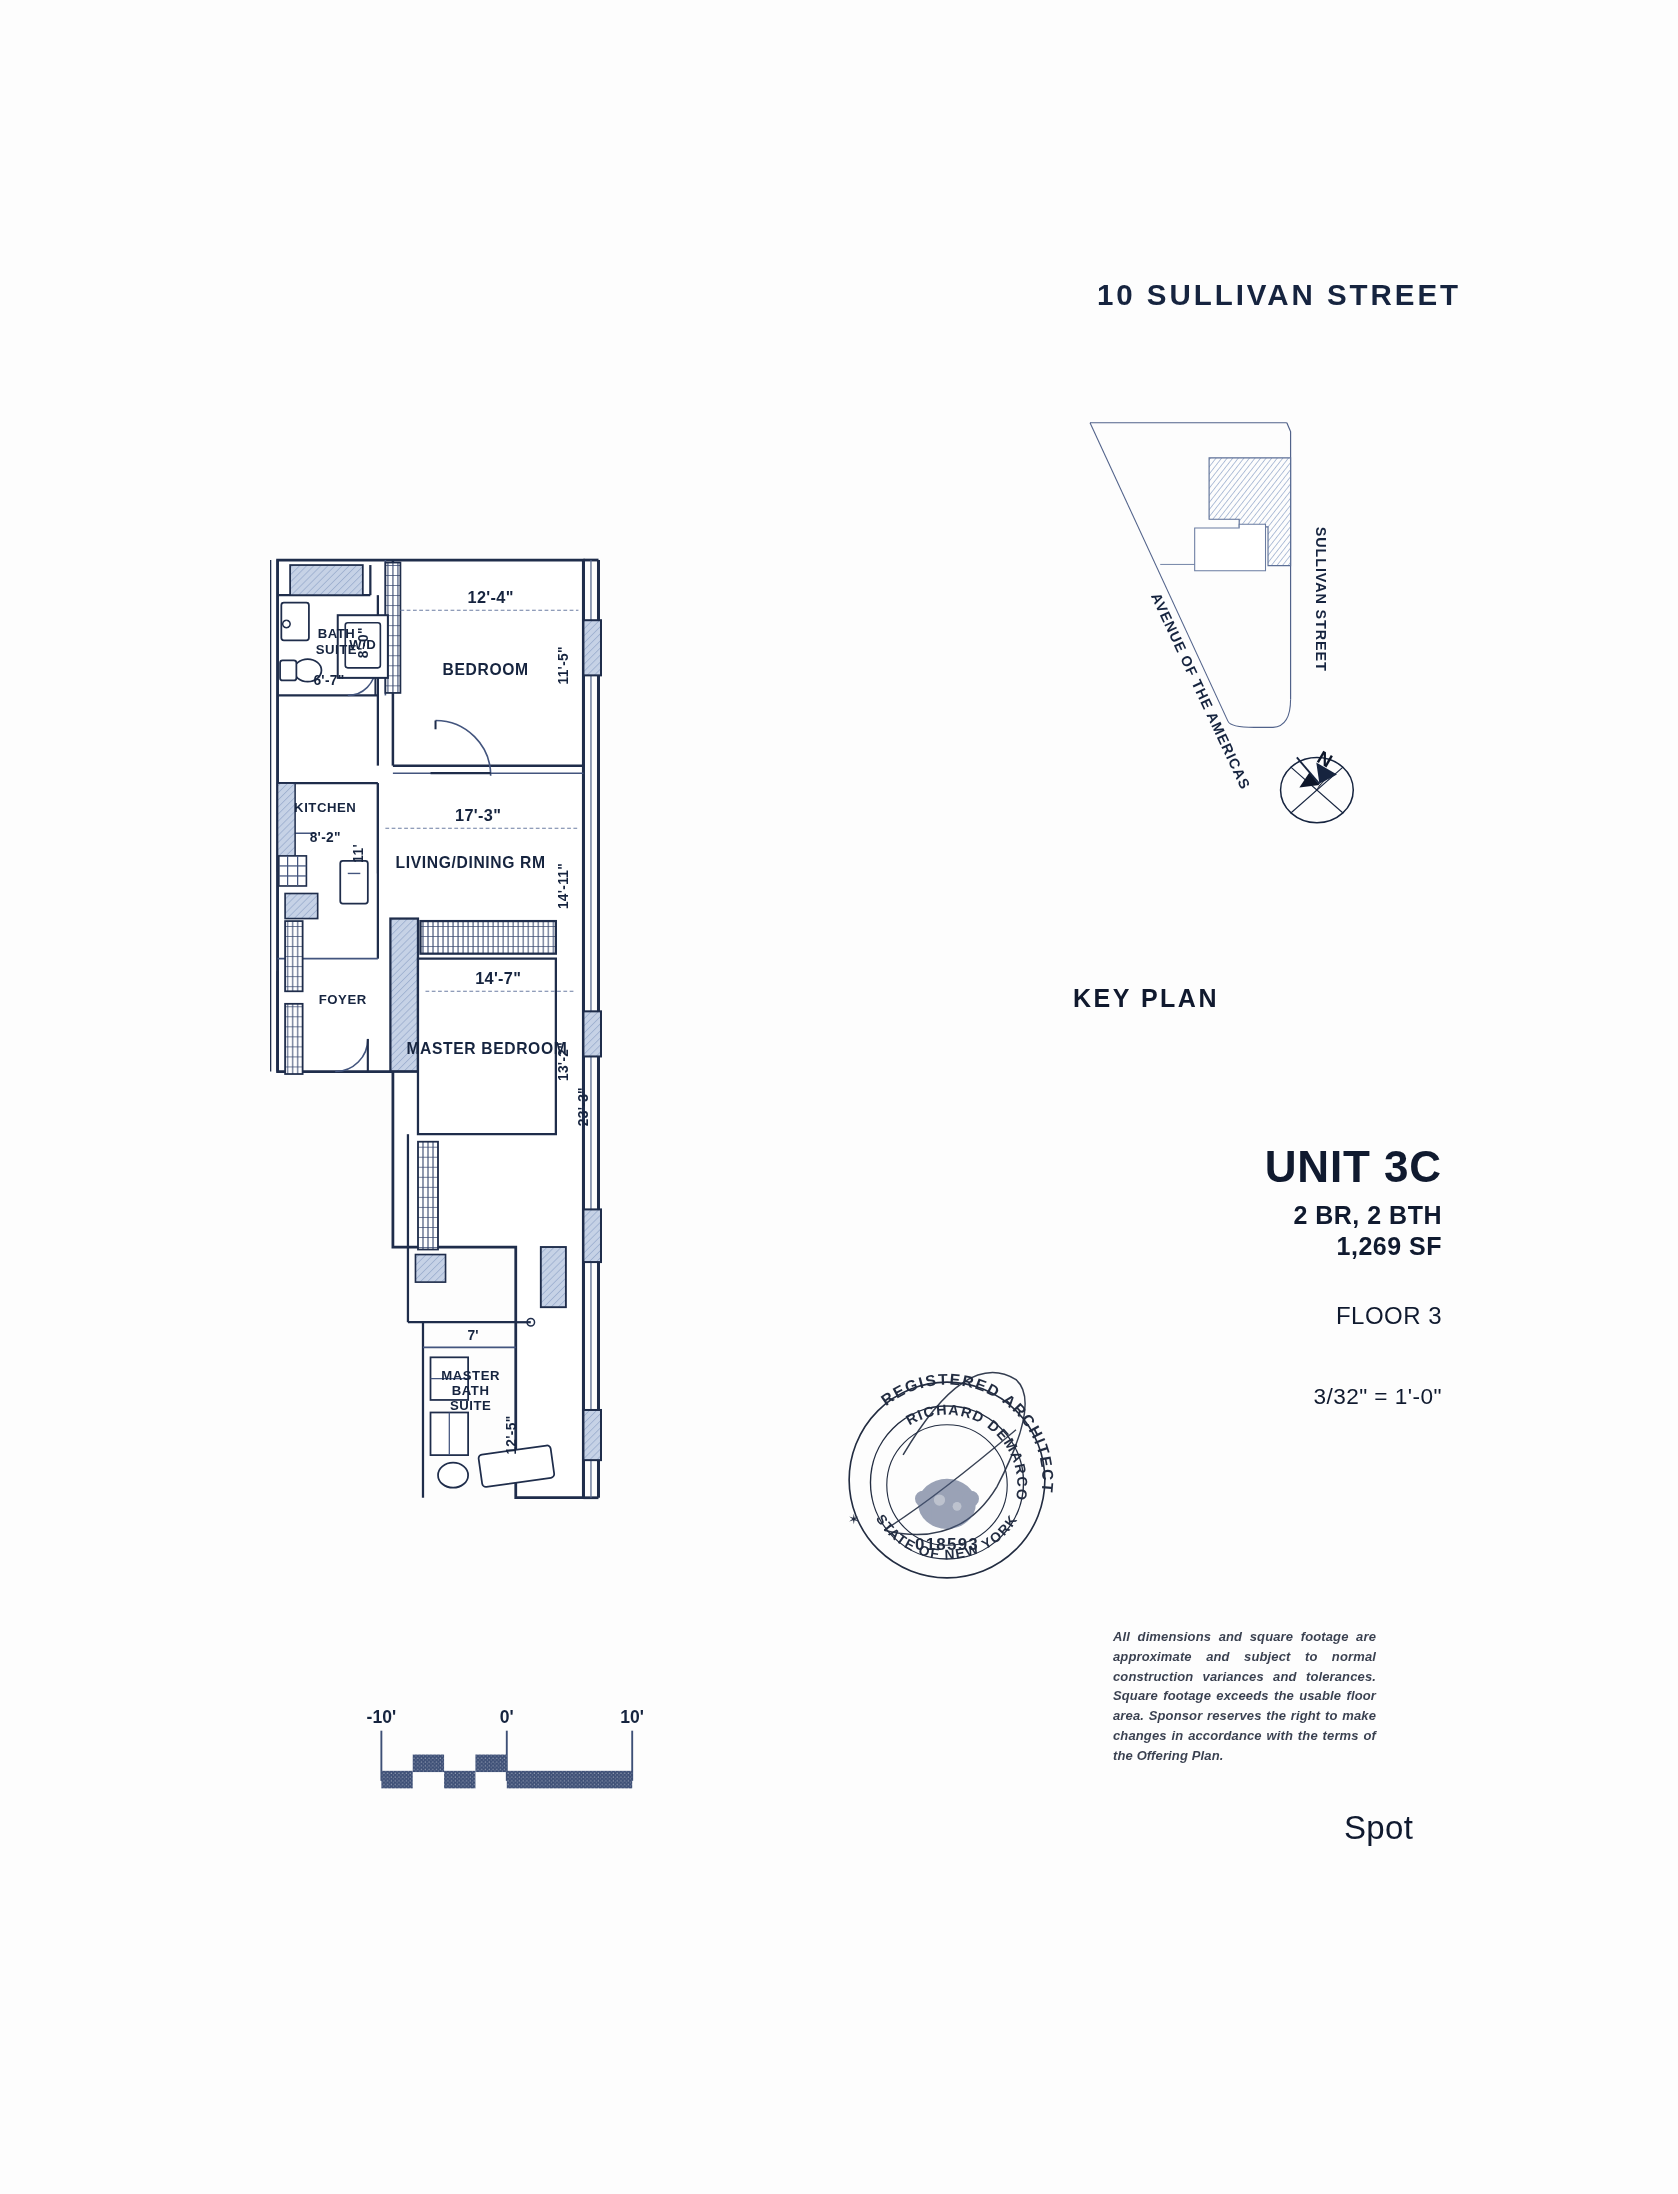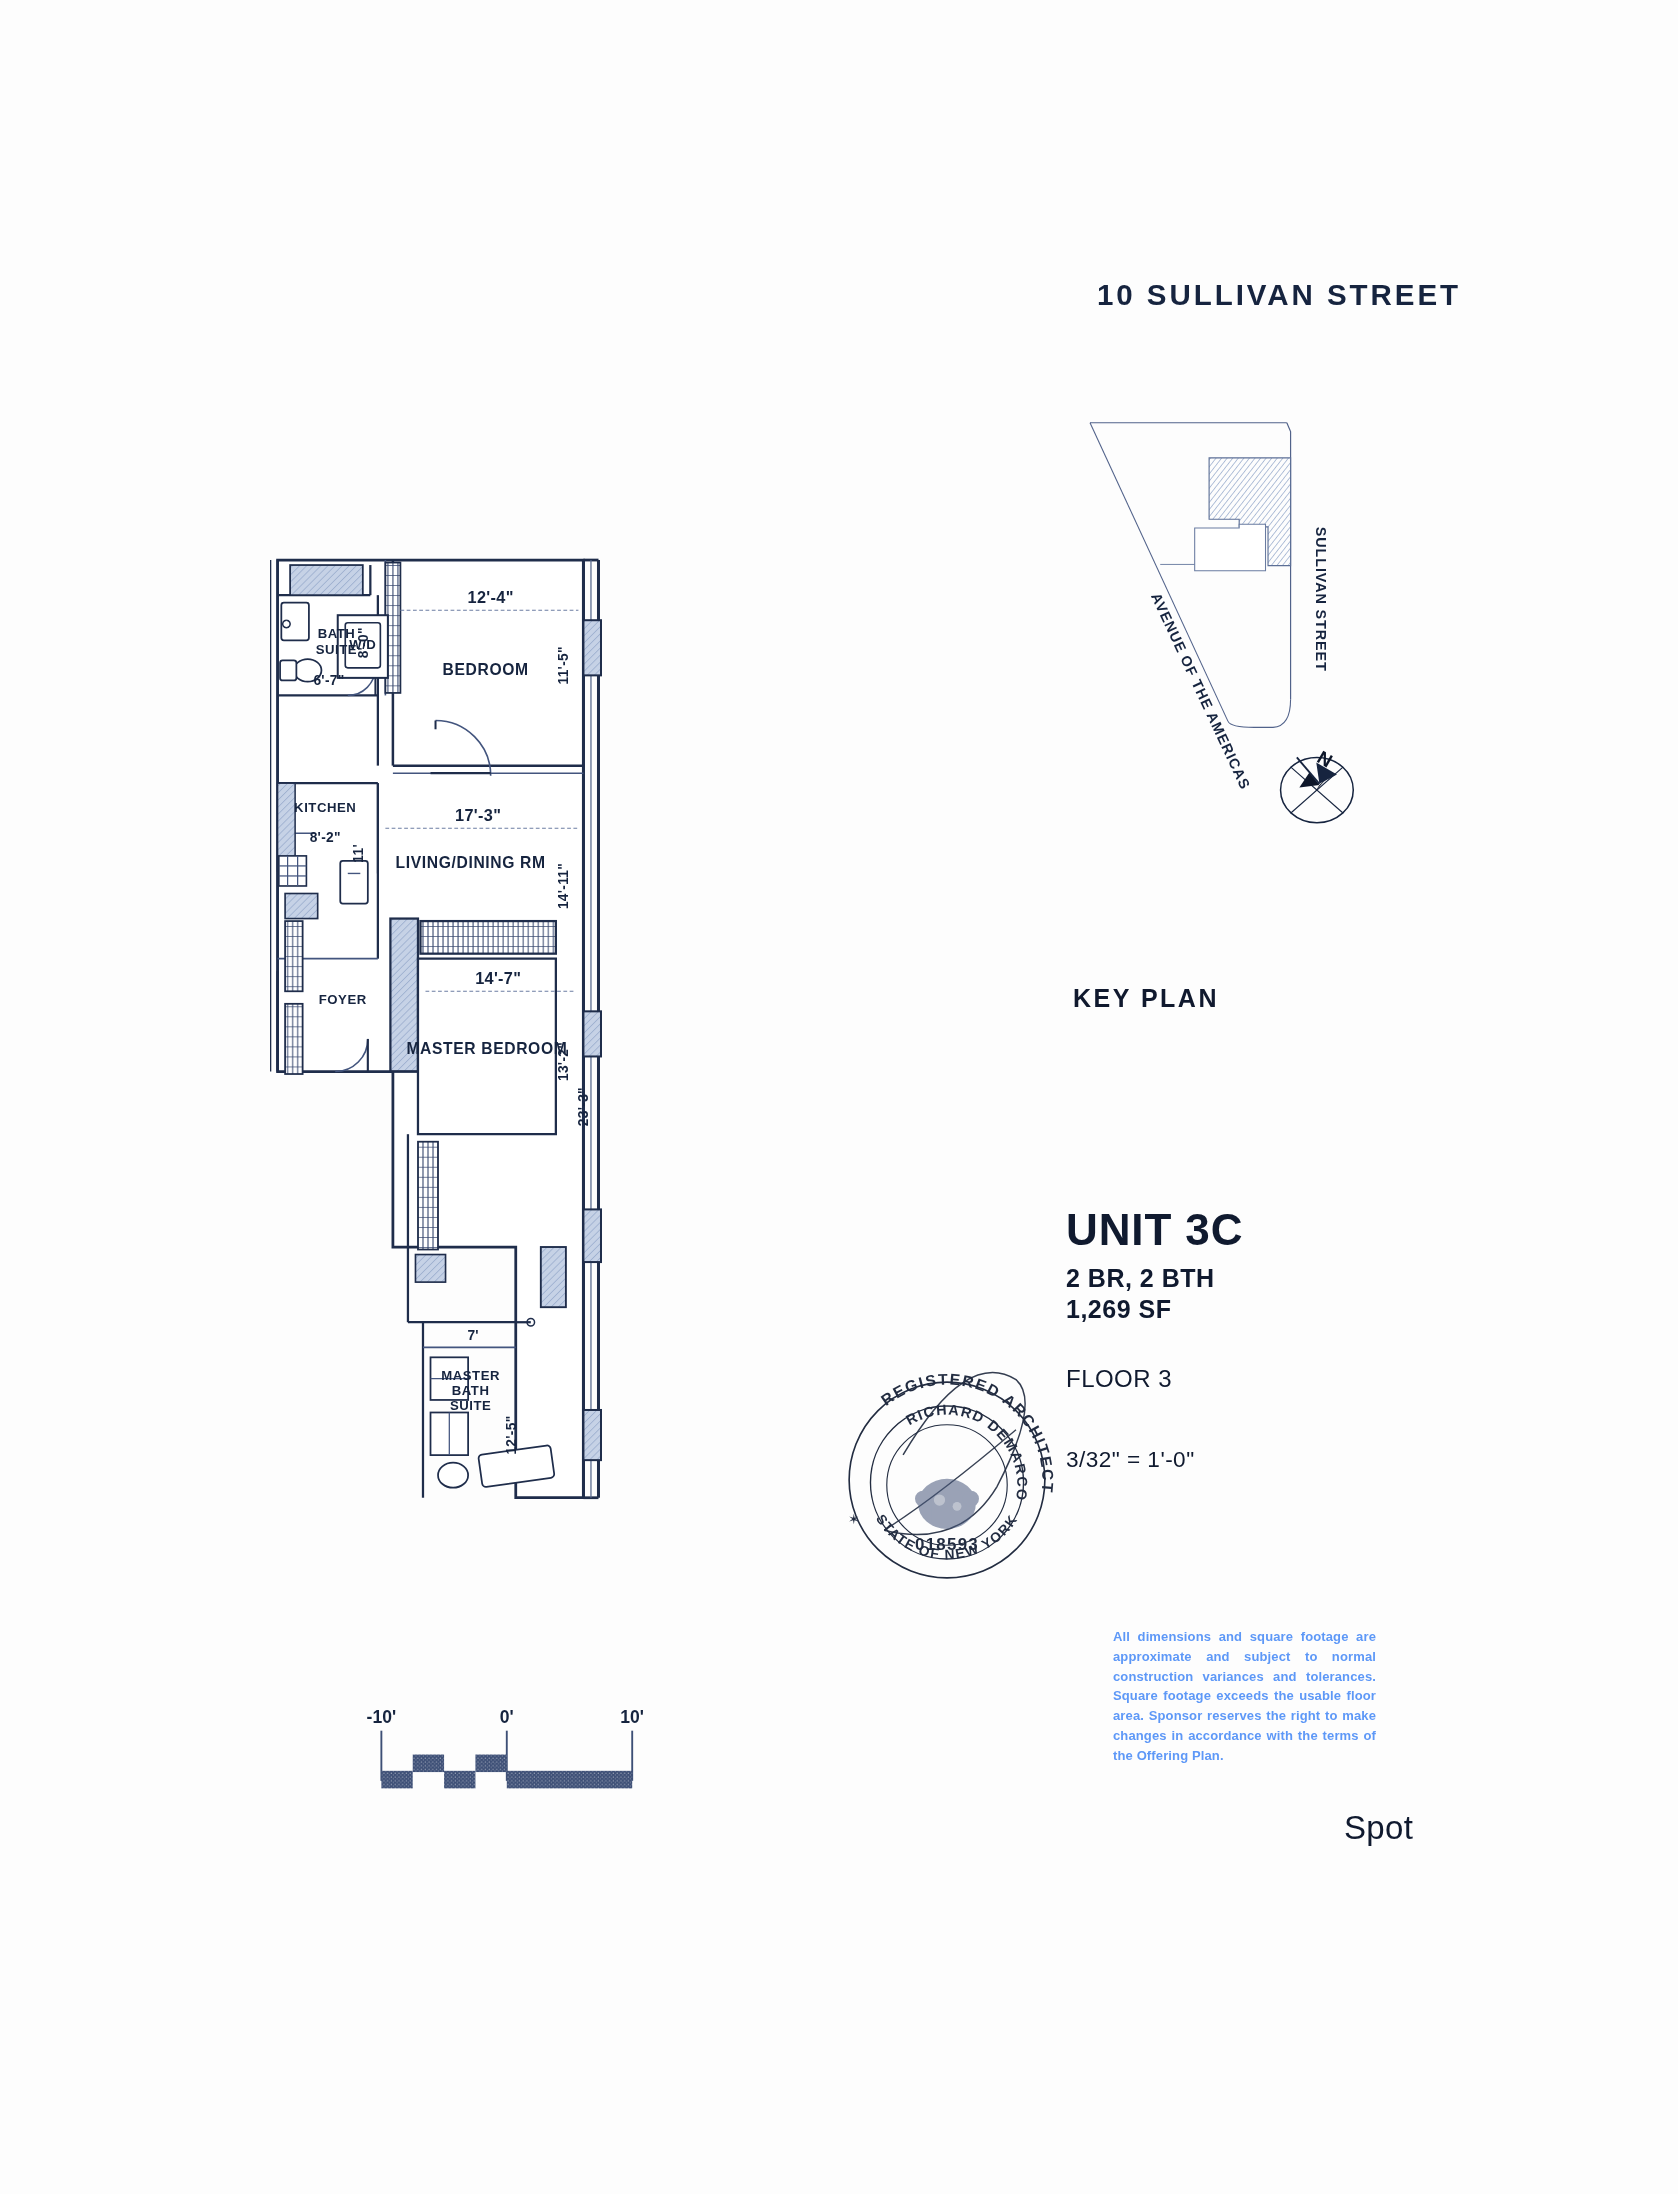--- a/index.html
+++ b/index.html
@@ -20,31 +20,31 @@
     color:#16243f;}
   #address-block div{white-space:nowrap;}
 
   
   #keyplan-wrap{left:1066px;top:414px;width:389px;height:702px;}
   #keyplan-svg{position:absolute;left:0;top:0;}
   #keyplan-title{left:1073px;top:984px;font-size:25px;font-weight:700;
     letter-spacing:.10em;color:#10192e;}
 
   
-  #unit-info{left:1066px;top:1207px;width:376px;text-align:left;color:#101a2f;}
+  #unit-info{left:1066px;top:1144px;width:376px;text-align:right;color:#101a2f;}
   #unit-name{font-size:44px;font-weight:700;letter-spacing:.02em;line-height:1.05;}
   #unit-beds{font-size:25px;font-weight:600;letter-spacing:.02em;margin-top:10px;line-height:1.25;}
   #unit-sf{font-size:25px;font-weight:600;letter-spacing:.02em;line-height:1.25;}
   #unit-floor{font-size:24px;font-weight:500;letter-spacing:.02em;margin-top:39px;}
   #unit-scale{font-size:22.6px;font-weight:500;letter-spacing:.02em;margin-top:54px;}
 
   
   #disclaimer{left:1113px;top:1627px;width:263px;font-size:13px;
-    line-height:1.52;text-align:justify;color:#3b82f6;font-weight:600;
-    opacity:.82;letter-spacing:.01em;}
+    line-height:1.52;text-align:justify;color:#0f172a;font-weight:600;
+    opacity:.82;letter-spacing:.01em;font-style:italic;}
 
   
   #spot-logo{left:1344px;top:1809px;font-size:33px;font-weight:400;
     letter-spacing:.01em;color:#101a2f;}
 
   
   #scalebar-wrap{left:345px;top:1693px;width:301px;height:113px;}
   #scalebar-svg{position:absolute;left:0;top:0;}
 
   

